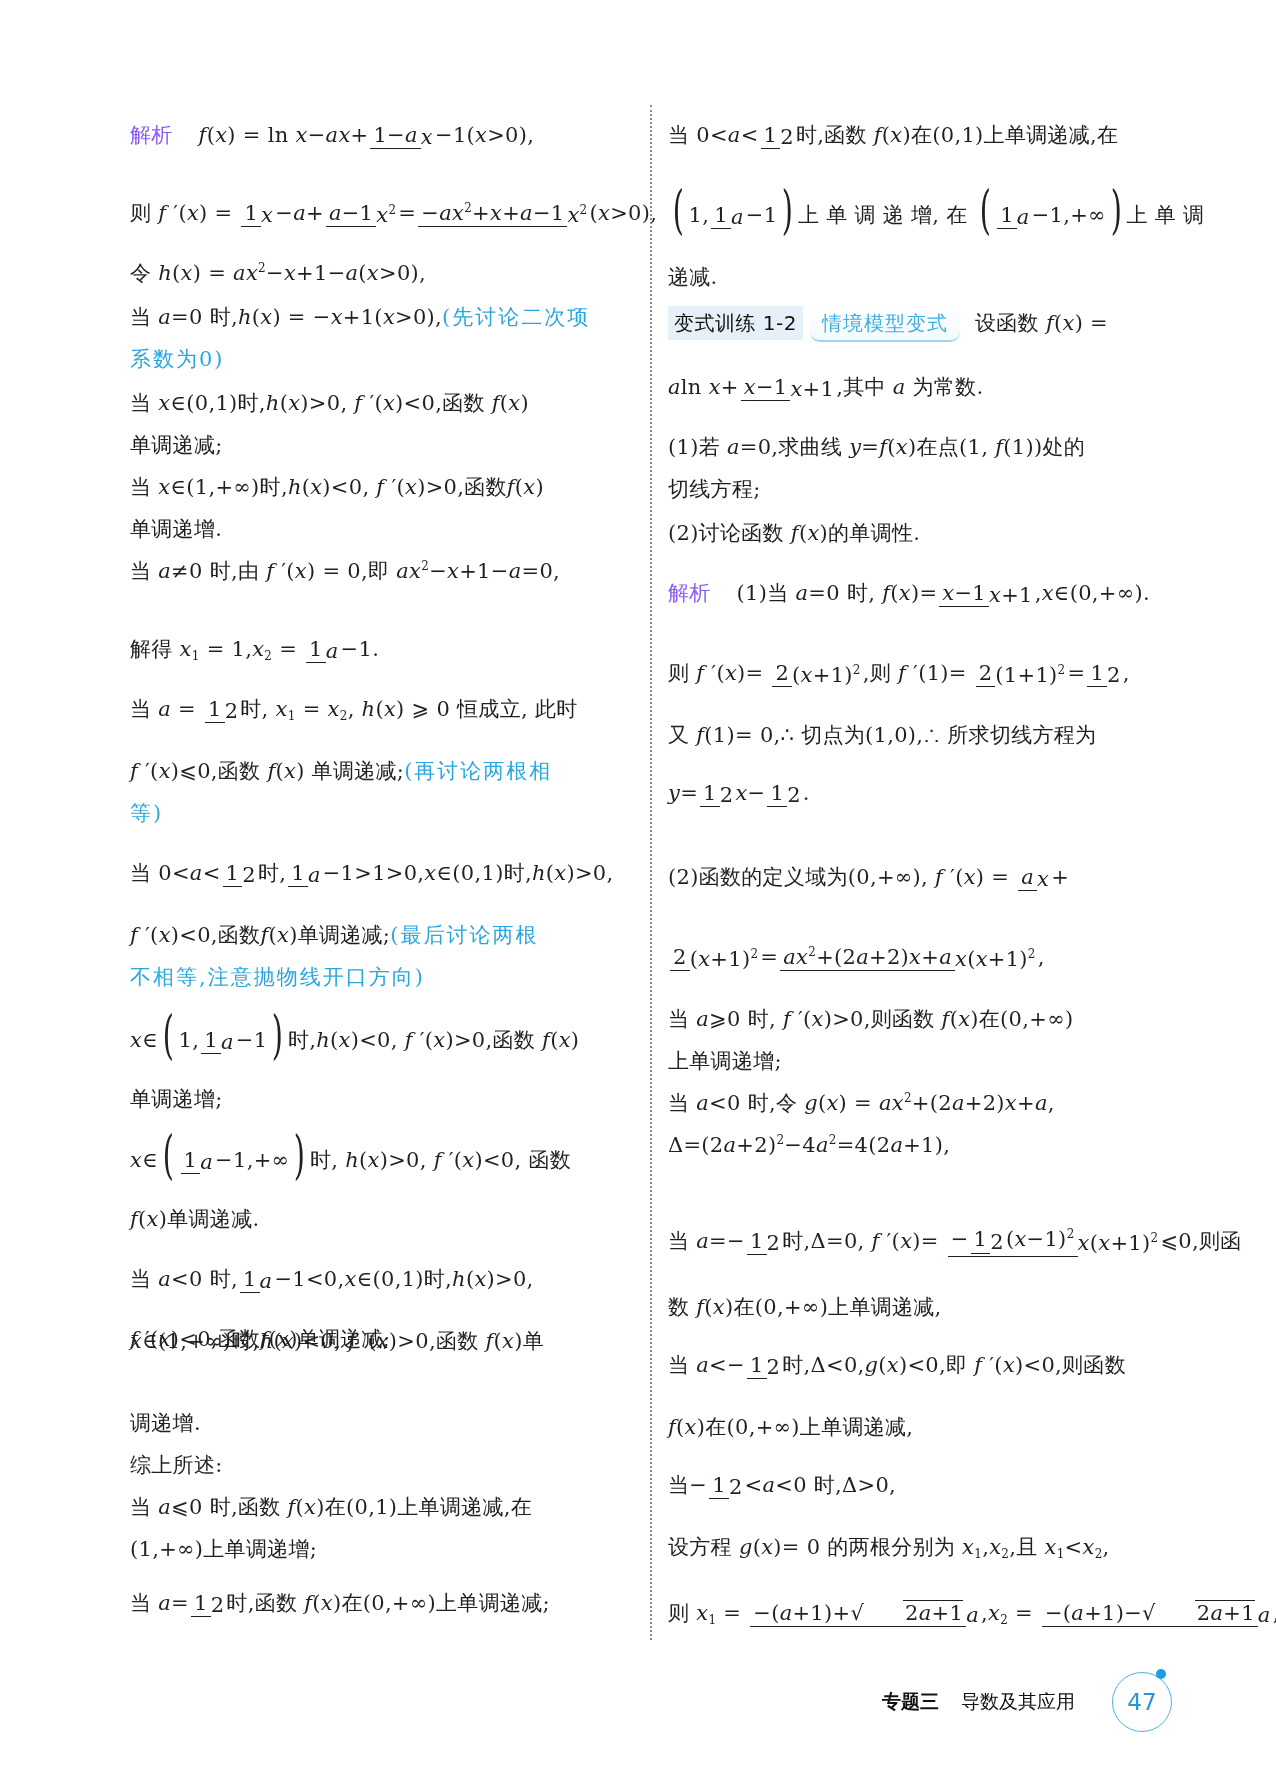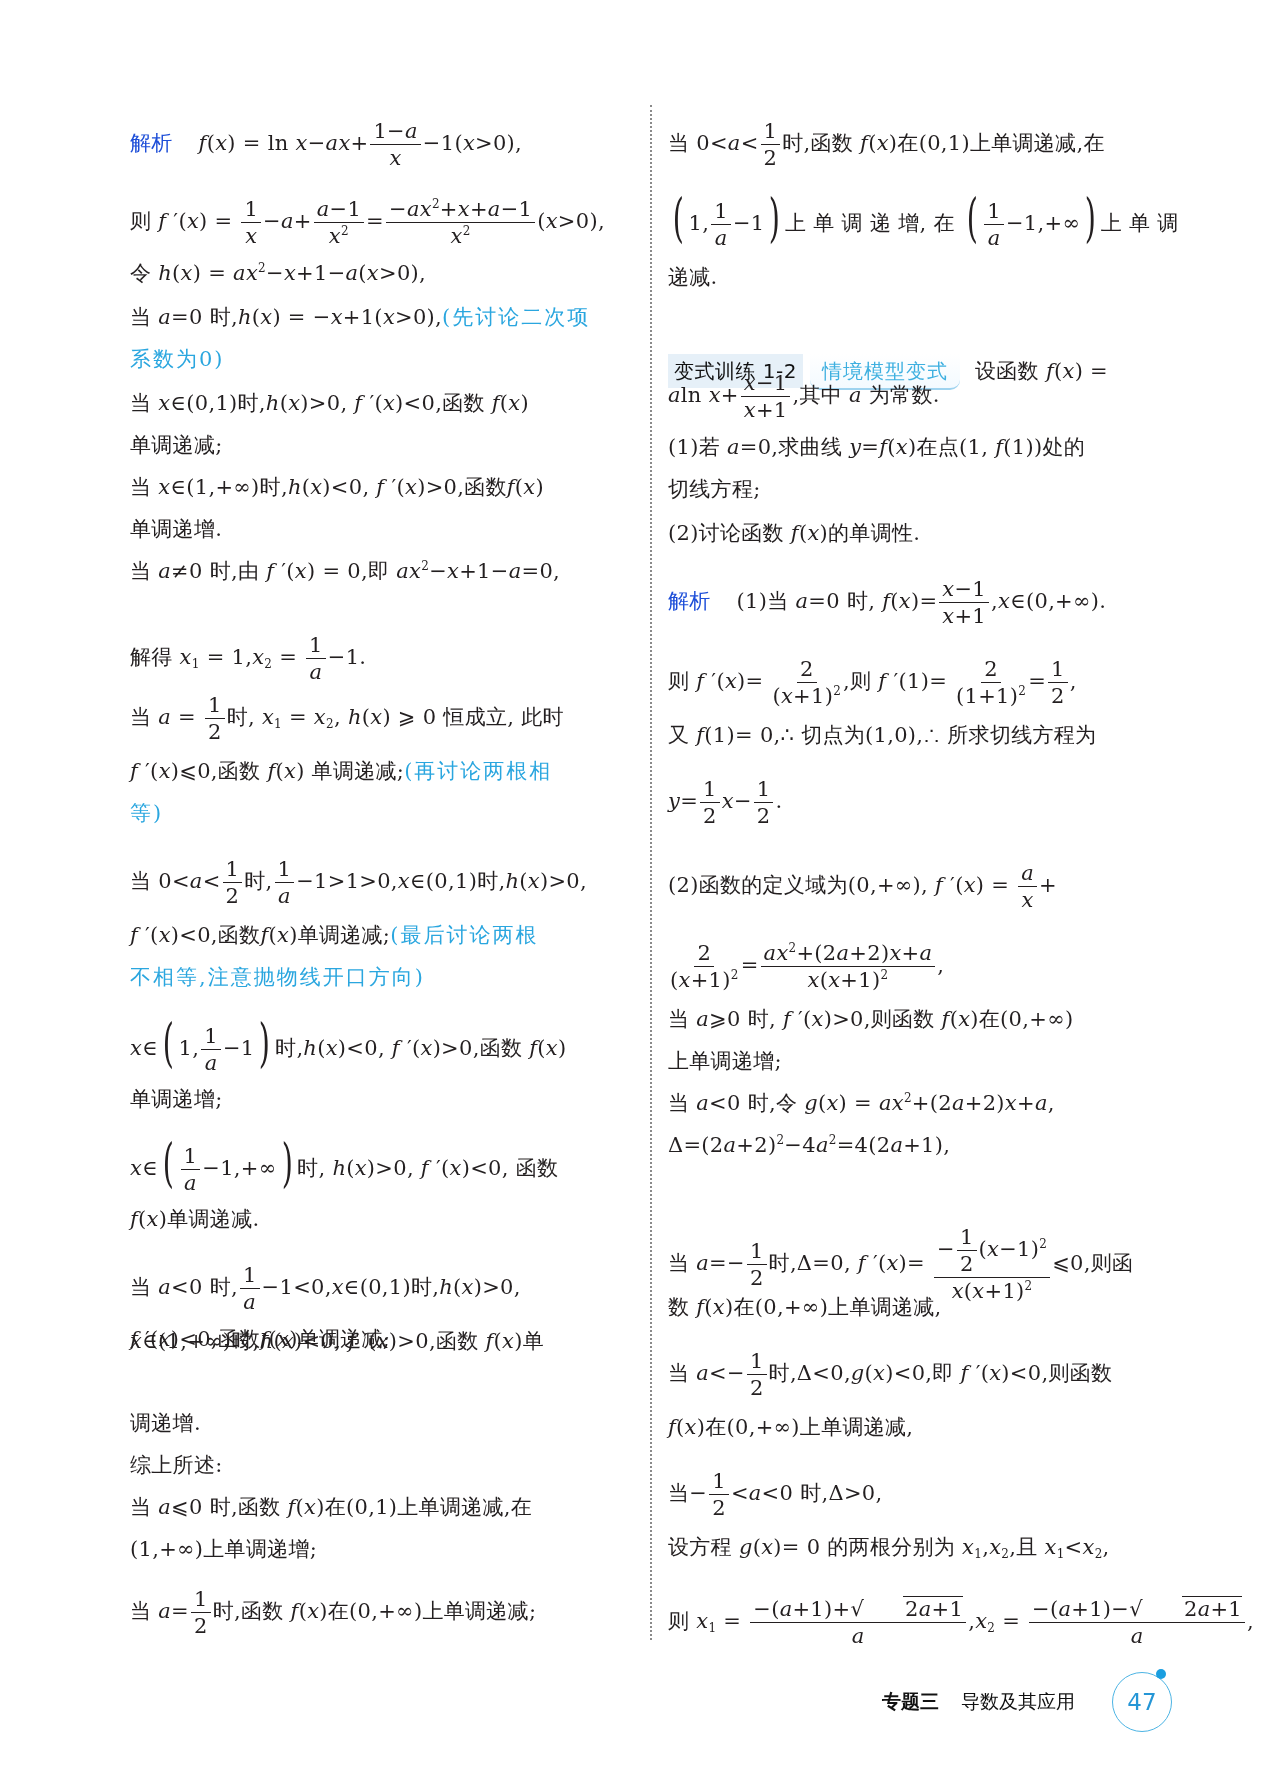--- a/index.html
+++ b/index.html
@@ -12,44 +12,43 @@
     .col-left { left: 130px; width: 500px; }
     .col-right { left: 668px; width: 502px; }
     .divider {
       position: absolute; left: 650px; top: 105px; height: 1535px; width: 0;
       border-left: 2px dotted #8a8a8a;
     }
     .line {
       position: absolute; left: 0; white-space: nowrap;
       font-size: 21px; line-height: 30px; letter-spacing: 0.3px;
     }
-    .kw { color: #1d4ed8; font-family: "DejaVu Sans", "Liberation Sans", sans-serif; font-weight: normal; font-size: 21px; margin-right: 26px; }
+    .kw { color: #8b5cf6; font-family: "DejaVu Sans", "Liberation Sans", sans-serif; font-weight: normal; font-size: 21px; margin-right: 26px; }
     .note { color: #2aa6df; font-family: "DejaVu Serif", serif; letter-spacing: 2px; }
     i, .it { font-style: italic; }
     .frac {
-      display: inline-flex; flex-direction: column; align-items: center;
+      display: inline-flex; flex-direction: row; align-items: center;
       vertical-align: middle; margin: 0 2px; line-height: 1.05;
     }
     .frac > span:first-child { border-bottom: 1.4px solid #231f20; padding: 0 3px 2px; }
     .frac > span:last-child { padding-top: 2px; }
     sup { font-size: 12px; vertical-align: 8px; line-height: 0; }
     sub { font-size: 12px; vertical-align: -4px; line-height: 0; }
     .big-paren { font-size: 52px; font-weight: lighter; line-height: 0; vertical-align: -6px; transform: scaleX(0.55); display: inline-block; }
     .badge-main {
       display: inline-block; background: #e6f0f8; color: #111;
       font-family: "DejaVu Sans", "Liberation Sans", sans-serif;
       font-size: 20px; padding: 2px 6px; letter-spacing: 0.5px;
     }
     .badge-sub {
       display: inline-block; color: #3fb0e0; position: relative;
       font-family: "DejaVu Sans", "Liberation Sans", sans-serif;
       font-size: 20px; padding: 2px 12px; margin-right: 8px; letter-spacing: 1px;
       border-bottom: 2px solid #9fd3ef; border-radius: 0 0 10px 10px;
       background: linear-gradient(#ffffff, #f3faff);
-      margin-top: 48px;
     }
     .sqrt { border-top: 1.4px solid #231f20; padding-left: 2px; margin-left: 39px; }
     .footer {
       position: absolute; top: 1682px; left: 882px; height: 40px;
       display: flex; align-items: center;
       font-family: "DejaVu Sans", "Liberation Sans", sans-serif; font-size: 19px; color: #111;
     }
     .footer .topic { font-weight: bold; margin-right: 22px; }
     .page-circle {
       position: absolute; left: 1112px; top: 1672px; width: 58px; height: 58px;

